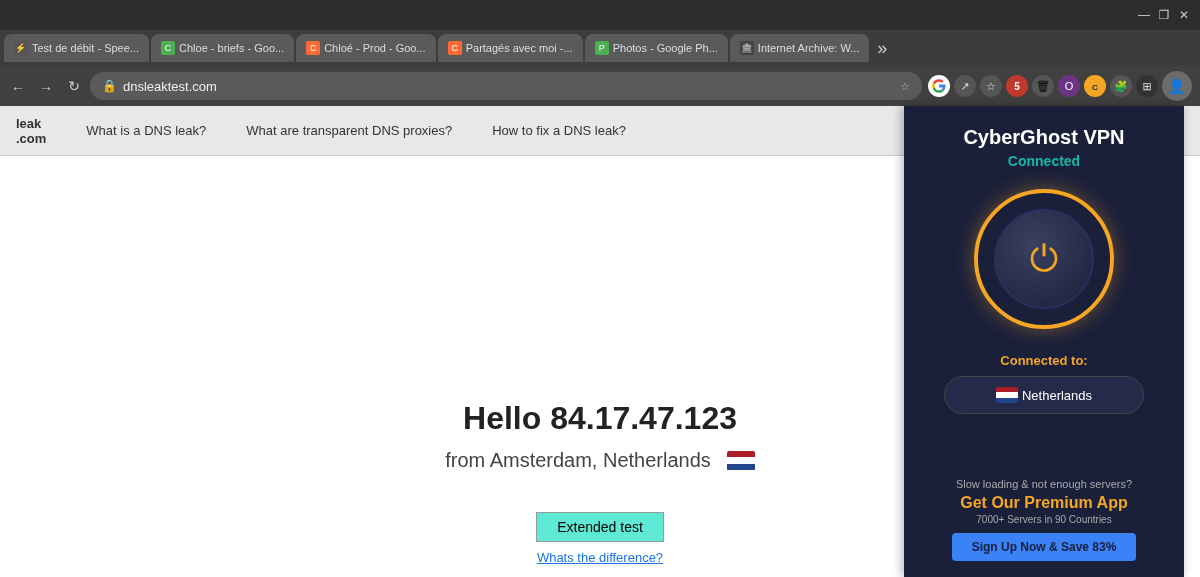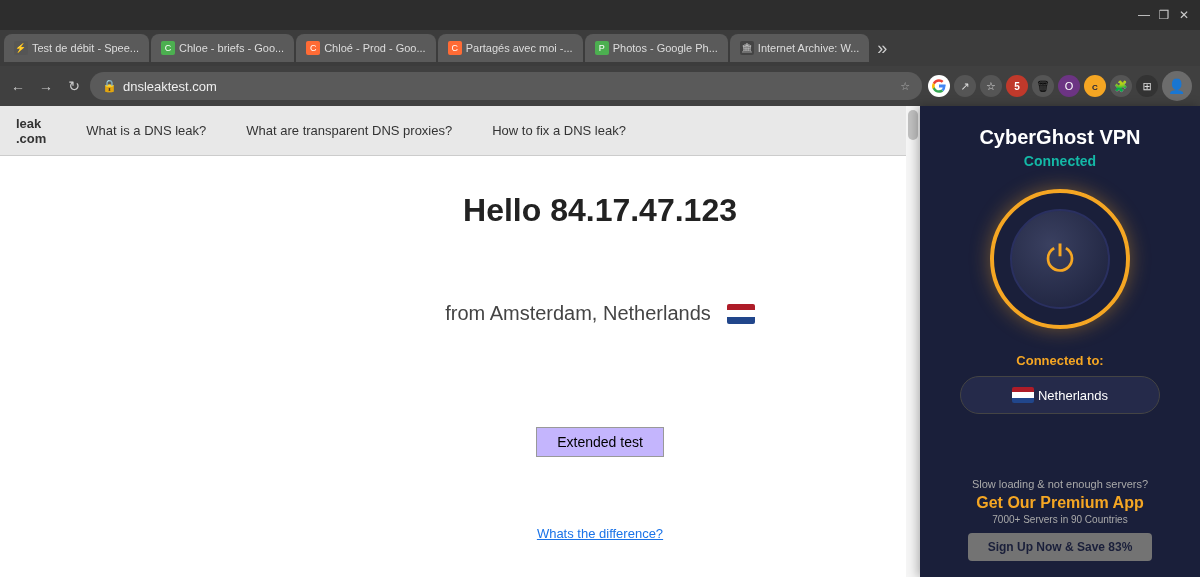--- a/index.html
+++ b/index.html
@@ -175,22 +175,22 @@
       text-decoration: none;
       cursor: pointer;
       white-space: nowrap;
     }
 
     .site-body {
       flex: 1;
       display: flex;
       flex-direction: column;
       align-items: center;
-      justify-content: space-between;
-      padding: 36px;
+      justify-content: flex-end;
+      padding: 12px;
       background: #fff;
     }
 
     .hello-text {
       font-size: 32px;
       font-weight: bold;
       color: #222;
       margin-bottom: 12px;
     }
 
@@ -218,40 +218,40 @@
 
     .test-buttons {
       display: flex;
       gap: 2px;
       margin-bottom: 8px;
     }
 
     .test-btn {
       padding: 6px 20px;
       border: 1px solid #999;
-      background: #c4b5fd;
+      background: #5eead4;
       font-size: 14px;
       cursor: pointer;
     }
 
     .test-btn.active {
       background: #e0e0e0;
     }
 
     .whats-diff {
       color: #1a73e8;
       font-size: 13px;
       text-decoration: underline;
       cursor: pointer;
     }
 
     
     .vpn-panel {
       position: absolute;
-      right: 0;
+      right: 16px;
       top: 0;
       width: 280px;
       height: 100%;
       background: #1a1f3a;
       display: flex;
       flex-direction: column;
       align-items: center;
       padding: 20px 16px 16px;
       z-index: 10;
       box-shadow: -2px 0 10px rgba(0,0,0,0.3);
@@ -355,21 +355,21 @@
       margin-bottom: 2px;
     }
 
     .promo-sub {
       color: #aaa;
       font-size: 10px;
       margin-bottom: 8px;
     }
 
     .signup-btn {
-      background: #737373;
+      background: #3b82f6;
       color: #1a1f3a;
       border: none;
       border-radius: 4px;
       padding: 7px 20px;
       font-size: 12px;
       font-weight: bold;
       cursor: pointer;
       width: 100%;
     }
 

